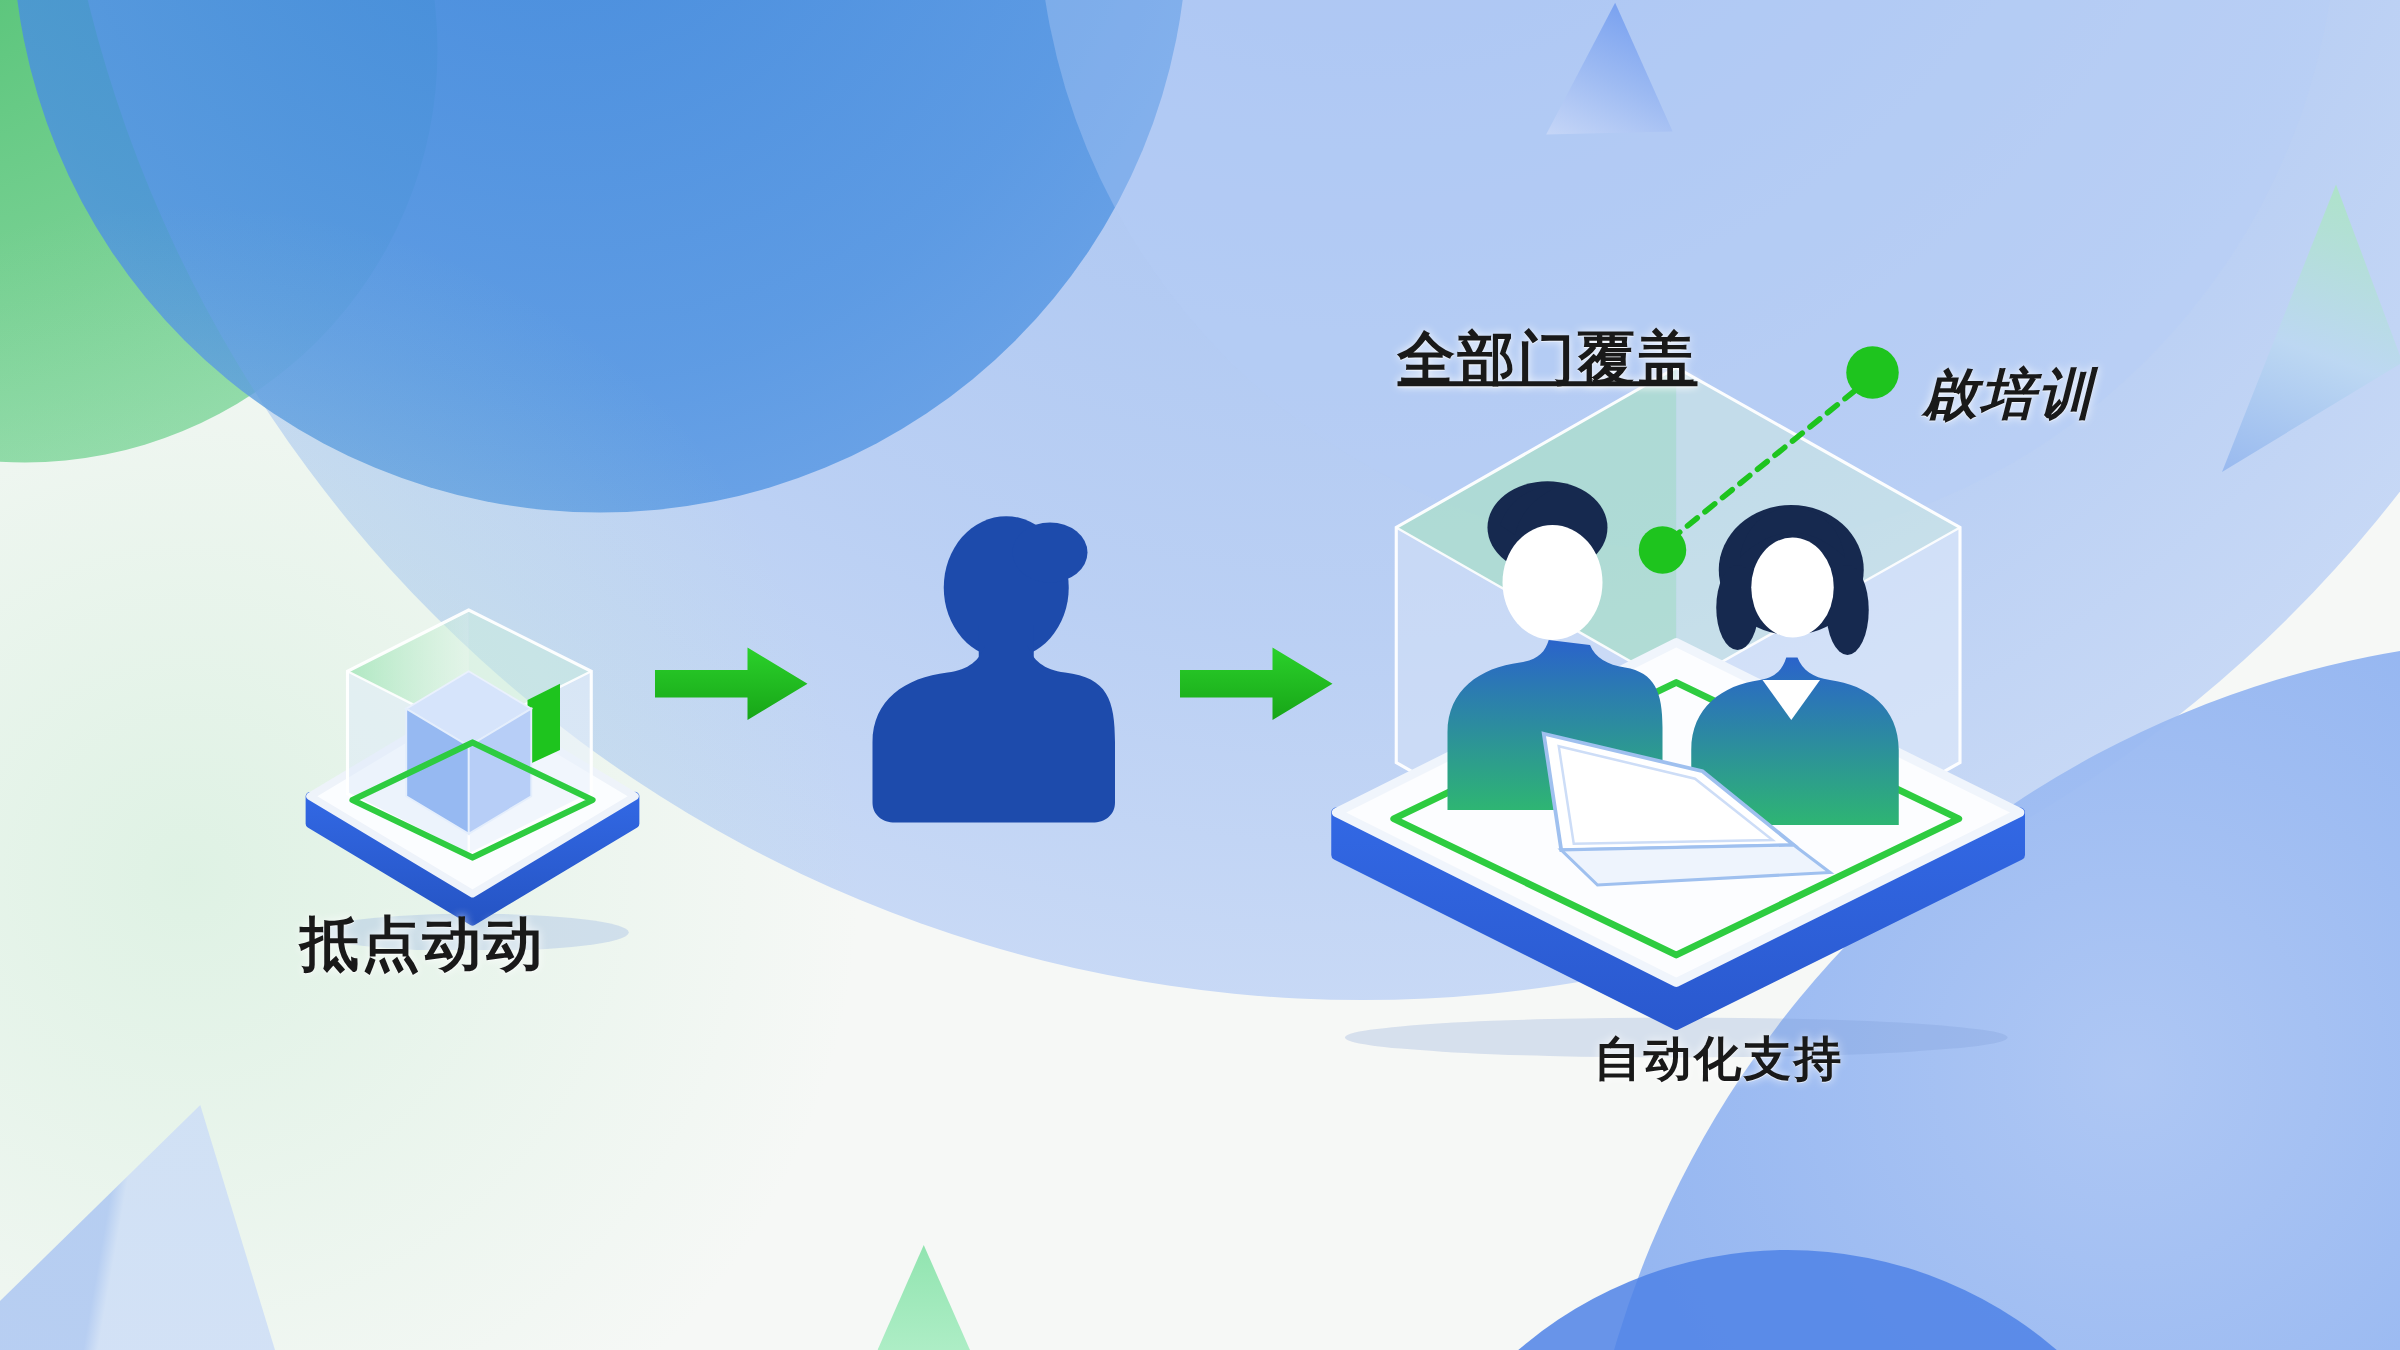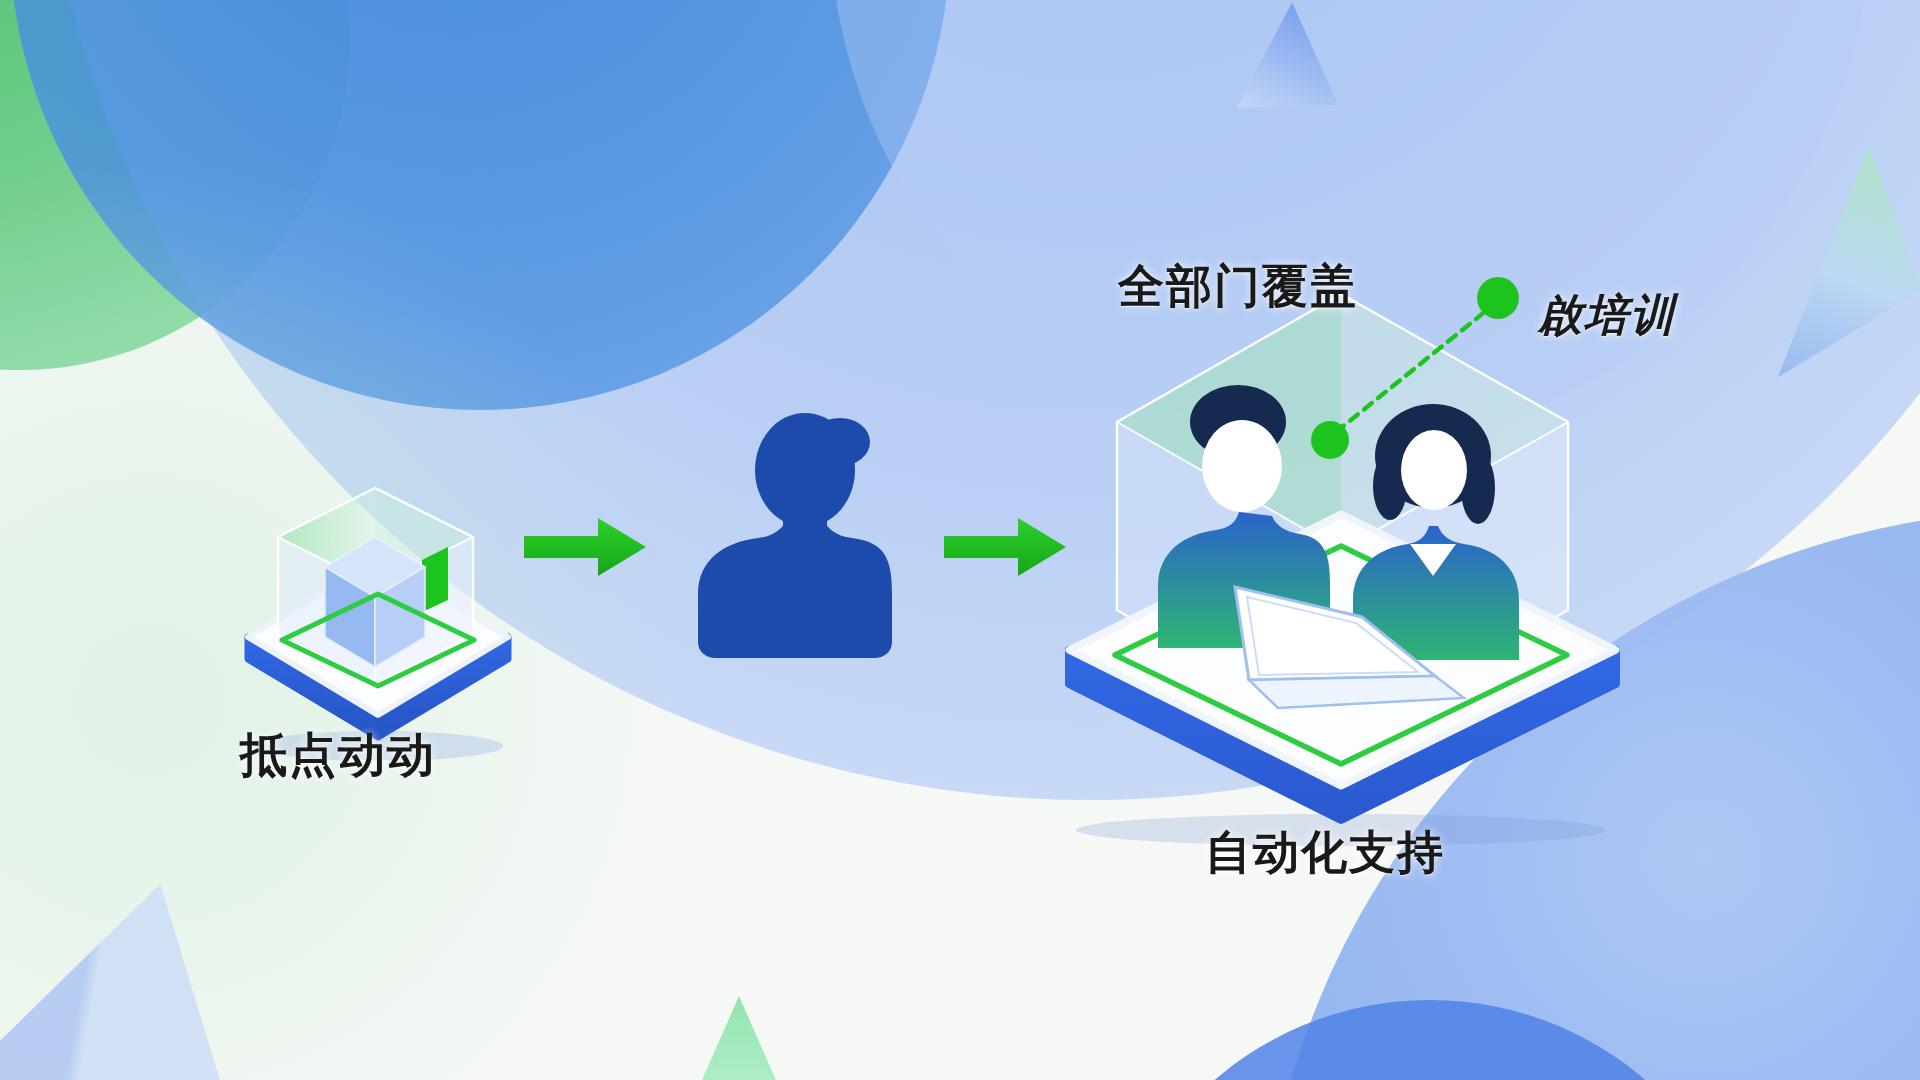--- a/index.html
+++ b/index.html
@@ -31,22 +31,22 @@
   .tri-bl{left:-40px;top:880px;width:260px;height:200px;opacity:.8;
      clip-path:polygon(77% 2%, 0% 100%, 100% 100%);
      background:linear-gradient(100deg,#a9c4f2 48%,#cbdcf7 52%);}
   .tri-bc{left:696px;top:996px;width:86px;height:84px;opacity:.9;
      clip-path:polygon(50% 0, 7% 100%, 93% 100%);
      background:linear-gradient(180deg,#86e2a8 0%,#a5ecc0 100%);}
   
   .label{position:absolute;font-weight:bold;color:#191919;letter-spacing:2px;
      text-shadow:0 0 8px rgba(255,255,255,.9), 0 1px 0 rgba(255,255,255,.6);white-space:nowrap;}
   .label-left{left:240px;top:724px;width:300px;text-align:left;font-size:47px;}
-  .label-top-right{left:1108px;top:256px;width:260px;text-align:center;font-size:46px;}
-  .label-bottom-right{left:1205px;top:822px;width:270px;text-align:left;font-size:46px;}
+  .label-top-right{left:1108px;top:256px;width:260px;text-align:center;font-size:46px;text-decoration:underline;}
+  .label-bottom-right{left:1205px;top:822px;width:270px;text-align:right;font-size:38px;}
   .label-callout{left:1538px;top:286px;font-size:44px;font-style:italic;}
 </style>
 </head>
 <body>
 
 <div class="stage">
 
   <div class="abs circle bg-green-circle"></div>
   <div class="abs circle bg-blue-circle-light"></div>
   <div class="abs circle bg-blue-circle-mid"></div>

